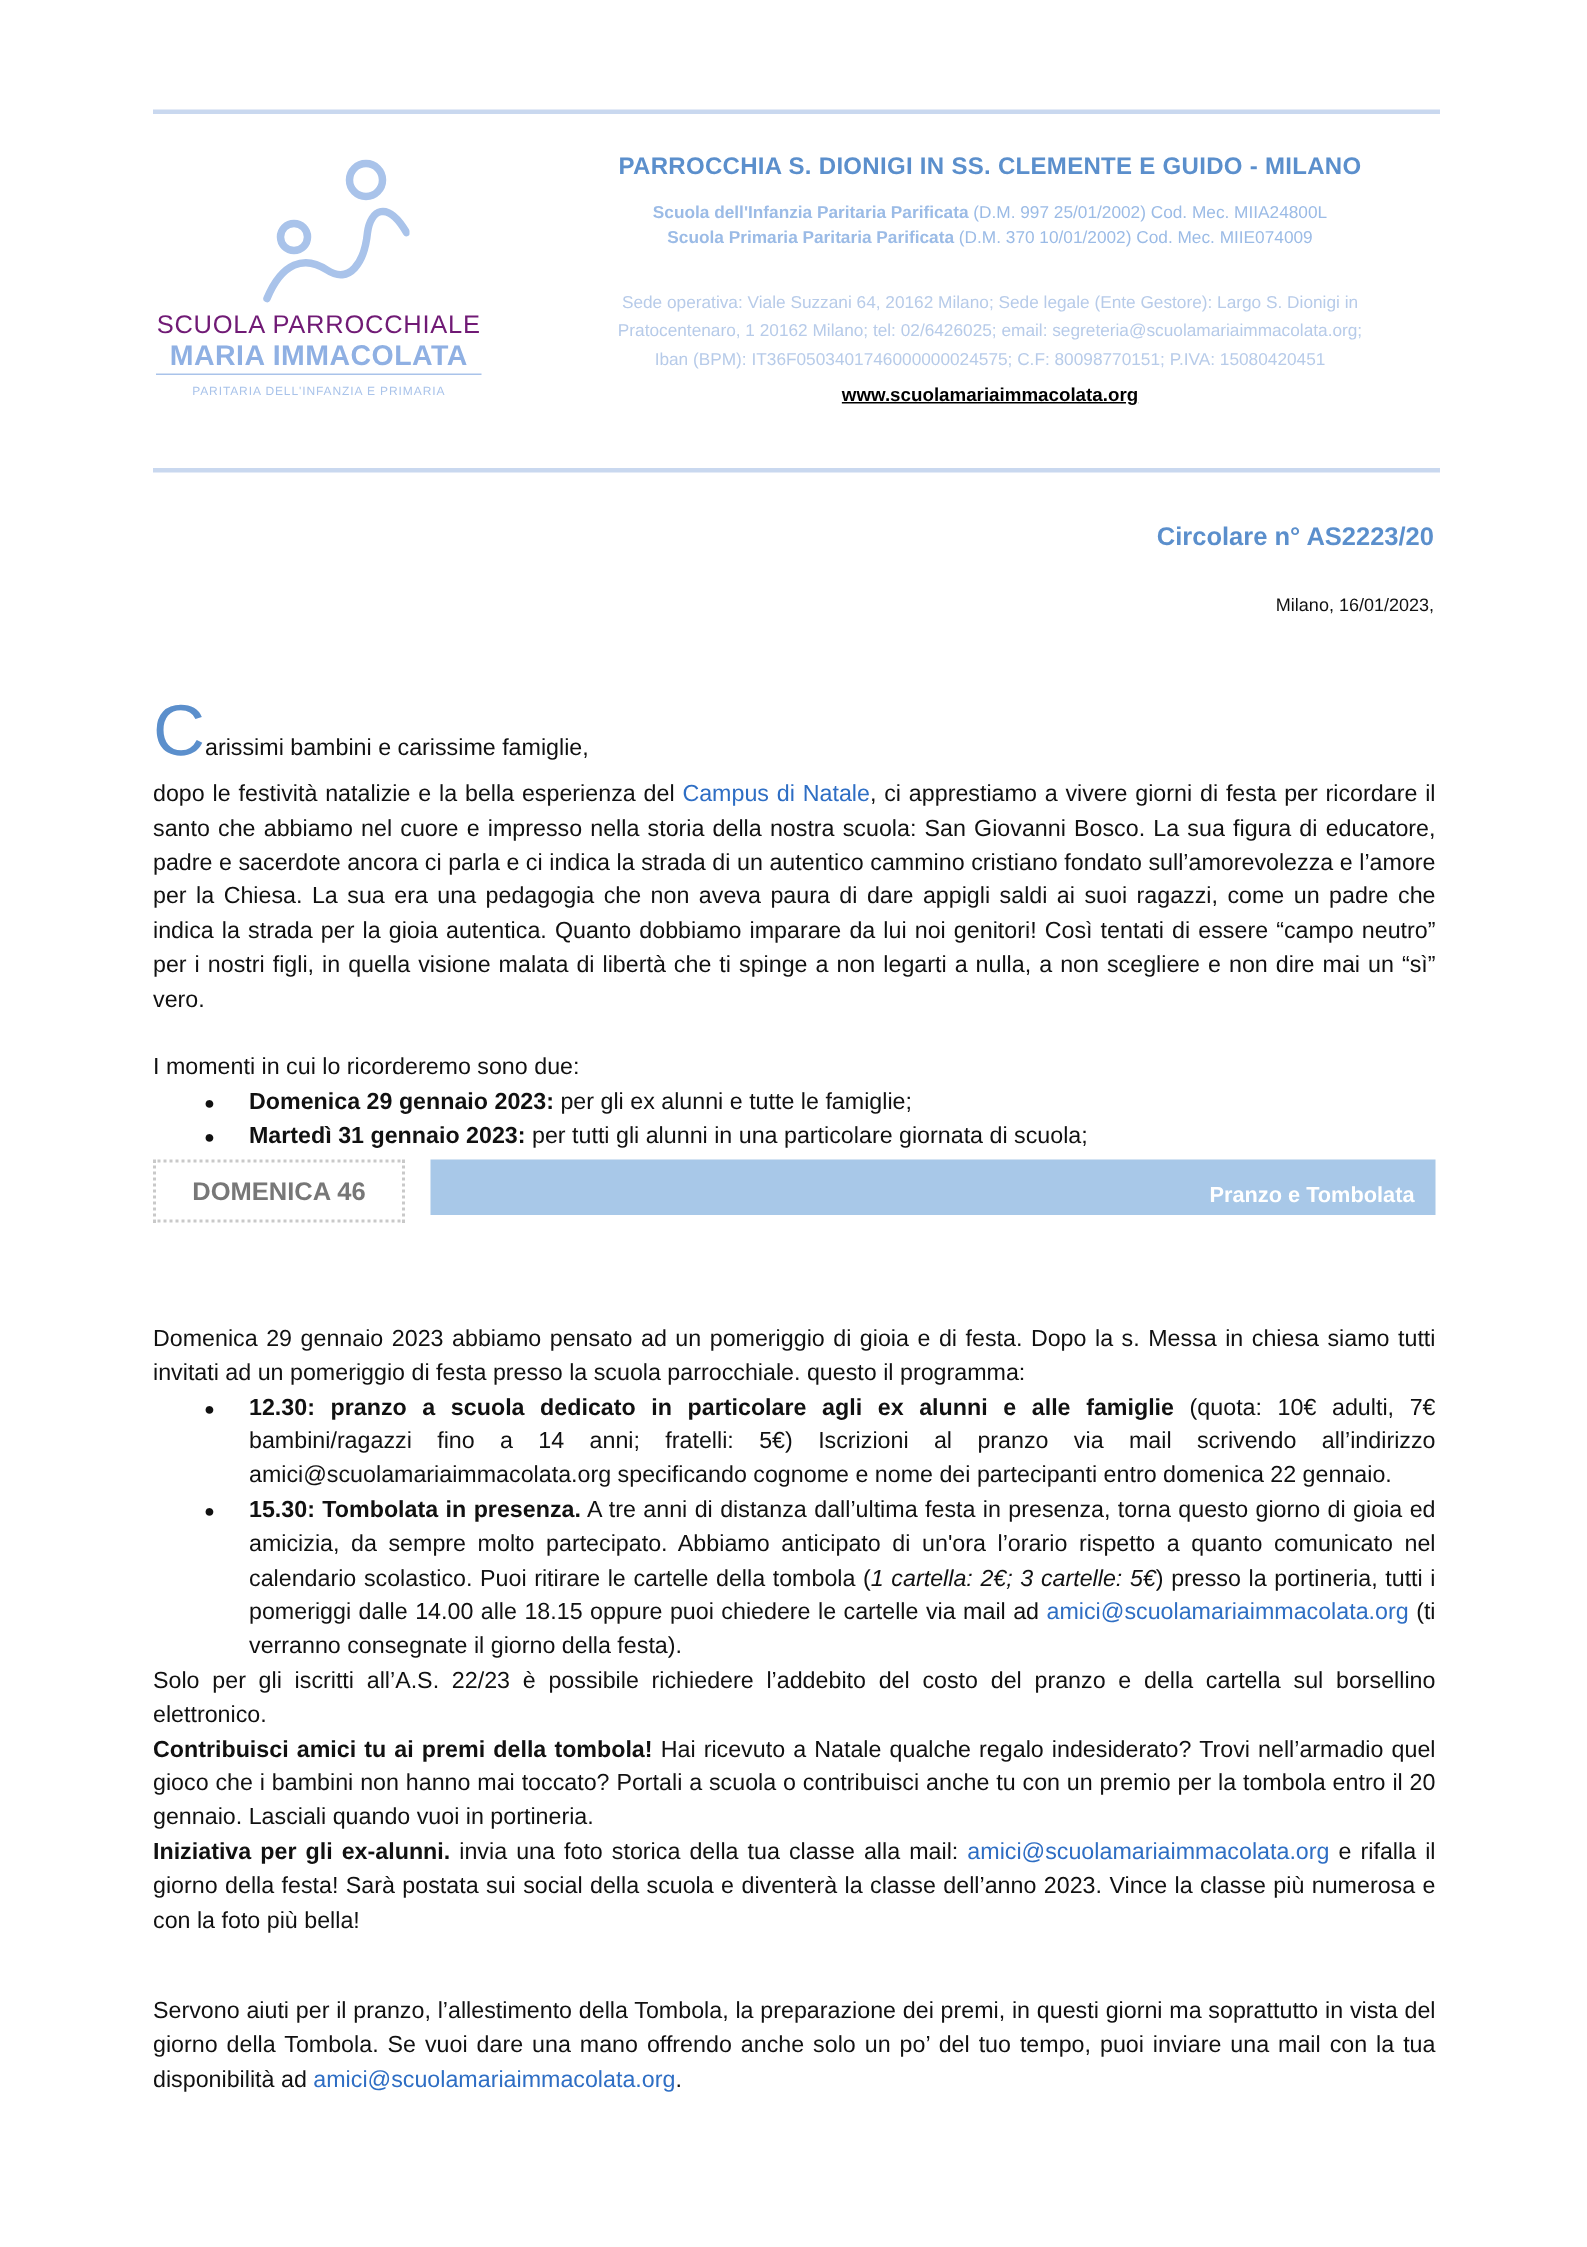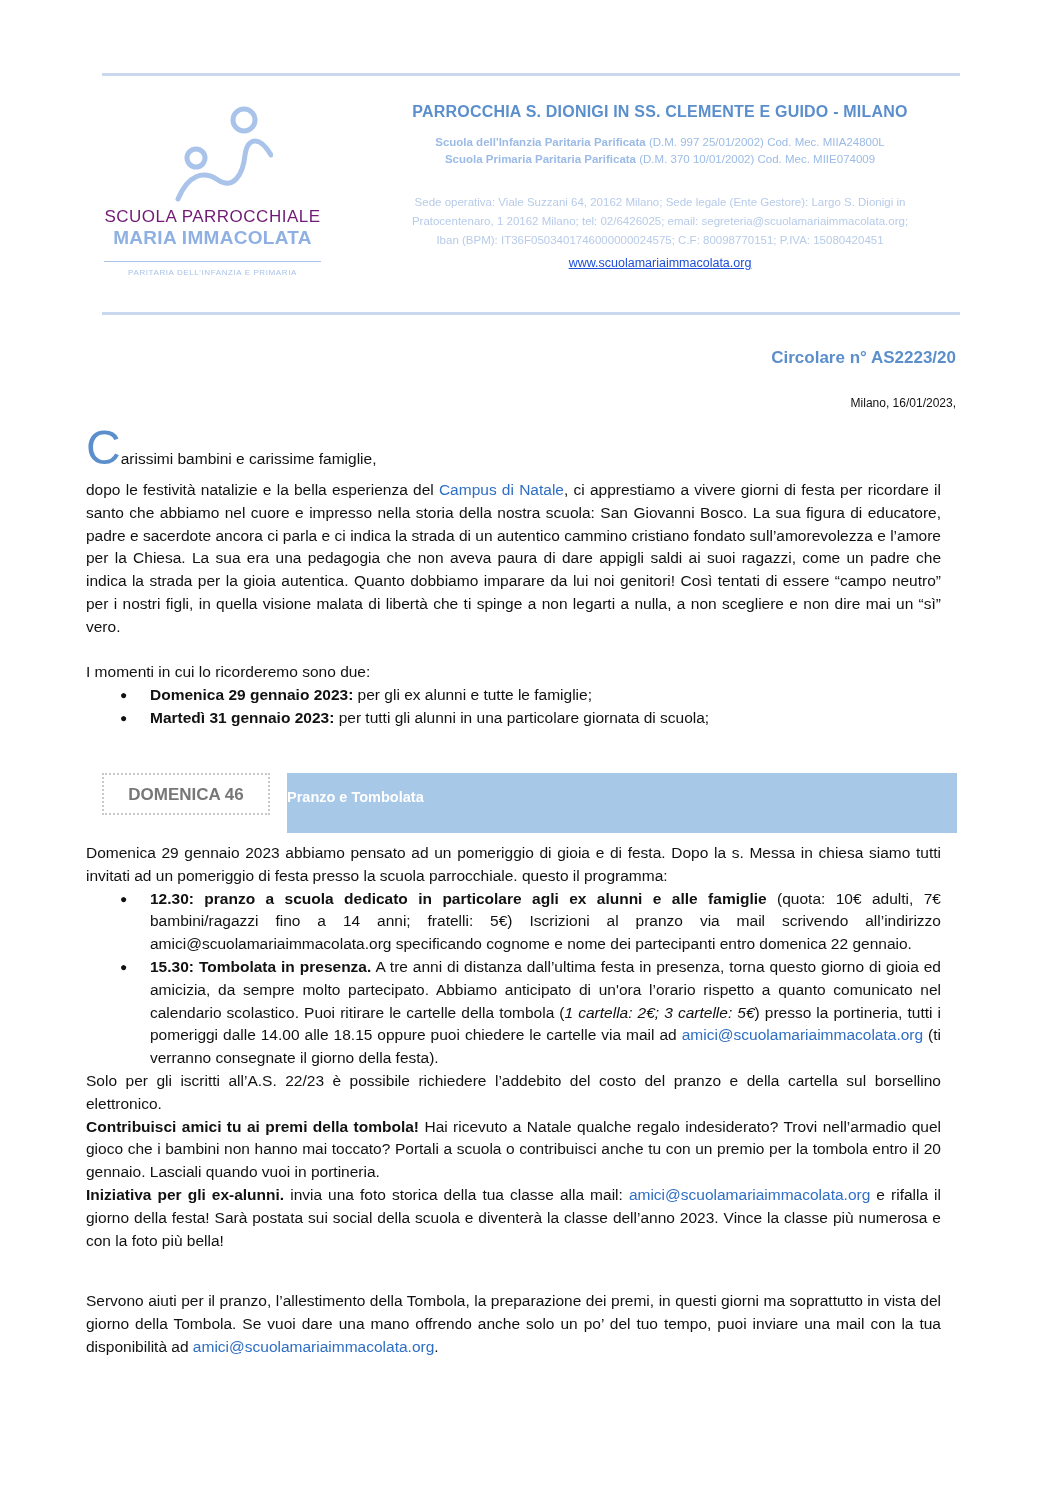--- a/index.html
+++ b/index.html
@@ -2,41 +2,41 @@
 <html><head>
 <meta charset="utf-8">
 <style>
   html, body { margin: 0; padding: 0; background: #ffffff; }
   body { width: 1058px; height: 1498px; position: relative; overflow: hidden;
          font-family: "Liberation Sans", sans-serif; color: #111; }
   .hr { position: absolute; left: 102px; width: 858px; height: 3px; background: #c9d8ef; }
   .logo { position: absolute; left: 100px; top: 95px; width: 225px; height: 190px; text-align: center; }
   .logo svg { display: block; margin: 0 auto; }
   .logo .l1 { font-size: 17px; letter-spacing: 0.5px; color: #701a75; font-weight: 300; margin-top: 2px; }
-  .logo .l2 { font-size: 19px; font-weight: bold; color: #8fb0e3; letter-spacing: 0.3px; border-bottom: 1px solid #a9c3ea; padding-bottom: 12px; margin: 0 4px; }
+  .logo .l2 { font-size: 19px; font-weight: bold; color: #8fb0e3; letter-spacing: 0.3px; border-bottom: 1px solid #a9c3ea; padding-bottom: 0; margin: 0 4px; }
   .logo .l3 { font-size: 8px; color: #a9c3ea; letter-spacing: 0.6px; margin-top: 6px; }
   .hdr { position: absolute; left: 360px; width: 600px; text-align: center; }
   .hdr-title { top: 103px; font-size: 16px; font-weight: bold; color: #5b8fcc; letter-spacing: 0.2px; }
   .hdr-school { top: 134px; font-size: 11.5px; color: #9bbbe6; line-height: 17px; }
   .hdr-school b { font-weight: bold; }
   .hdr-addr { top: 193px; font-size: 11.5px; color: #b7cbe9; line-height: 19px; }
-  .hdr-web { top: 256px; font-size: 12.5px; font-weight: normal; color: #1d4ed8; text-decoration: underline; }
+  .hdr-web { top: 256px; font-size: 12.5px; font-weight: bold; color: #000000; text-decoration: underline; }
   .circ { position: absolute; right: 102px; top: 348px; font-size: 17px; font-weight: bold; color: #5b8fcc; }
   .date { position: absolute; right: 102px; top: 396px; font-size: 12px; }
-  .body-text { position: absolute; left: 86px; width: 855px; font-size: 15.5px; line-height: 22.8px; text-align: justify; }
+  .body-text { position: absolute; left: 102px; width: 855px; font-size: 15.5px; line-height: 22.8px; text-align: justify; margin-top: 40px; }
   .greet { top: 428px; text-align: left; }
   .greet .dropcap { font-size: 48px; color: #5b8fcc; line-height: 40px; }
   .p1 { top: 479px; }
   .p2 { top: 661px; text-align: left; }
   ul { margin: 0; padding-left: 64px; list-style: none; }
   ul li { position: relative; }
   ul li::before { content: "\25CF"; position: absolute; left: -30px; font-size: 12px; top: 0px; }
   .link { color: #2e6ec4; }
   .banner-left { position: absolute; left: 102px; top: 773px; width: 168px; height: 42px; border: 2px dotted #c9c9c9; box-sizing: border-box; text-align: center; line-height: 40px; font-size: 17px; font-weight: bold; color: #777; }
-  .banner-right { position: absolute; left: 287px; top: 773px; width: 670px; height: 60px; background: #a8c8e8; color: #ffffff; font-size: 14.5px; font-weight: bold; text-align: left; padding-right: 4px; box-sizing: border-box; line-height: 48px; }
+  .banner-right { position: absolute; left: 287px; top: 773px; width: 670px; height: 37px; background: #a8c8e8; color: #ffffff; font-size: 14.5px; font-weight: bold; text-align: right; padding-right: 14px; box-sizing: border-box; line-height: 48px; }
   .p3 { top: 842px; }
   .p4 { top: 1290px; }
 </style>
 </head>
 <body>
 
 <div class="hr" style="top:73px;"></div>
 
 <div class="logo">
   <svg width="120" height="110" viewBox="0 0 120 110">

